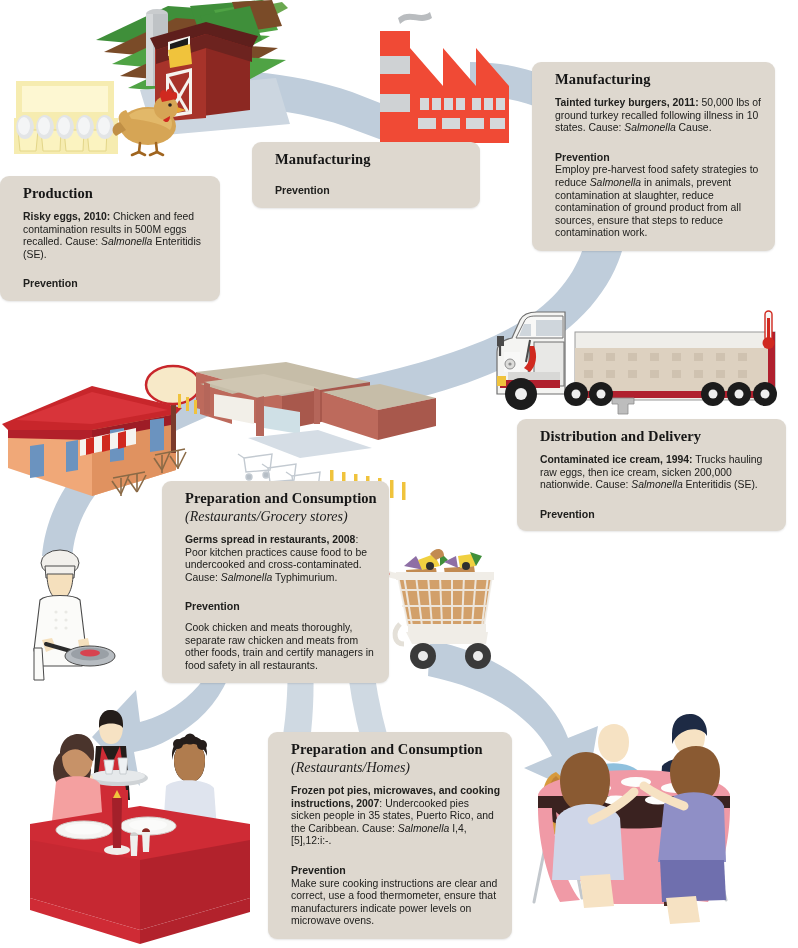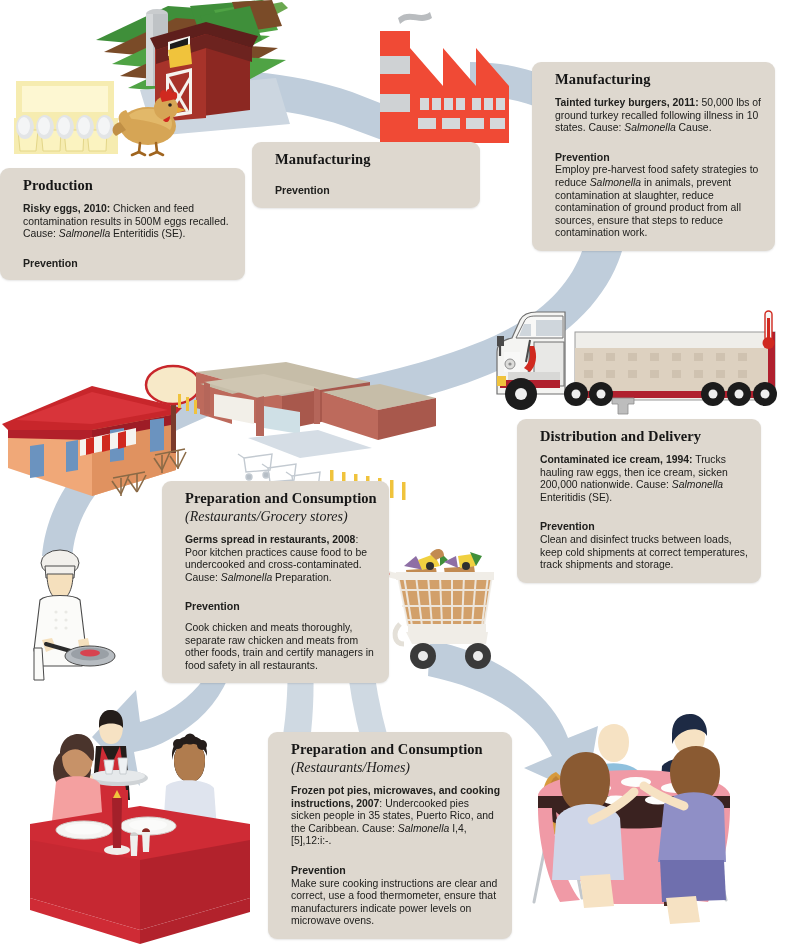--- a/index.html
+++ b/index.html
@@ -18,24 +18,24 @@
   .card .sub{font-family:"Liberation Serif",serif;font-style:italic;
              font-size:14px;margin:0 0 4px 0;color:#202020;}
   .card p{margin:0;font-size:10.4px;line-height:12.6px;color:#20201e;}
   .card p.lede{margin-top:9px;}
   .card b{font-weight:700;}
   .card i{font-style:italic;}
   .card .prev-h{font-weight:700;font-size:10.6px;margin-top:16px;}
   .card p.tight{margin-top:1px;}
 
   
-  #card-production{left:0px;  top:168px; width:245px;}
+  #card-production{left:0px;  top:176px; width:220px;}
   #card-mfg-a    {left:252px; top:142px; width:228px;}
   #card-mfg-b    {left:532px; top:62px;  width:243px;}
-  #card-dist     {left:517px; top:419px; width:244px;}
+  #card-dist     {left:517px; top:419px; width:269px;}
   #card-prep-a   {left:162px; top:481px; width:227px;}
   #card-prep-b   {left:268px; top:732px; width:244px;}
 </style>
 </head>
 <body>
 
 <div class="stage">
 
   <svg class="layer" viewBox="0 0 798 948" width="798" height="948">
     <g fill="#bfcddb">
@@ -561,28 +561,27 @@
       <span>Employ pre-harvest food safety strategies to reduce </span><i>Salmonella</i><span> in animals, prevent contamination at slaughter, reduce contamination of ground product from all sources, ensure that steps to reduce contamination work.</span>
     </p>
   </div>
 
   <div class="card" id="card-dist">
     <h2>Distribution and Delivery</h2>
     <p class="lede">
       <b>Contaminated ice cream, 1994:</b><span> Trucks hauling raw eggs, then ice cream, sicken 200,000 nationwide. Cause: </span><i>Salmonella</i><span> Enteritidis (SE).</span>
     </p>
     <p class="prev-h">Prevention</p>
-    <p class="tight">Clean and disinfect trucks between loads, keep cold shipments at correct temperatures, track shipments and storage.</p>
   </div>
 
   <div class="card" id="card-prep-a">
     <h2>Preparation and Consumption</h2>
     <div class="sub">(Restaurants/Grocery stores)</div>
     <p class="lede">
-      <b>Germs spread in restaurants, 2008</b><span>: Poor kitchen practices cause food to be undercooked and cross-contaminated. Cause: </span><i>Salmonella</i><span> Preparation.</span>
+      <b>Germs spread in restaurants, 2008</b><span>: Poor kitchen practices cause food to be undercooked and cross-contaminated. Cause: </span><i>Salmonella</i><span> Typhimurium.</span>
     </p>
     <p class="prev-h">Prevention</p>
     <p class="lede">Cook chicken and meats thoroughly, separate raw chicken and meats from other foods, train and certify managers in food safety in all restaurants.</p>
   </div>
 
   <div class="card" id="card-prep-b">
     <h2>Preparation and Consumption</h2>
     <div class="sub">(Restaurants/Homes)</div>
     <p class="lede">
       <b>Frozen pot pies, microwaves, and cooking instructions, 2007</b><span>: Undercooked pies sicken people in 35 states, Puerto Rico, and the Caribbean. Cause: </span><i>Salmonella</i><span> I,4,[5],12:i:-.</span>

